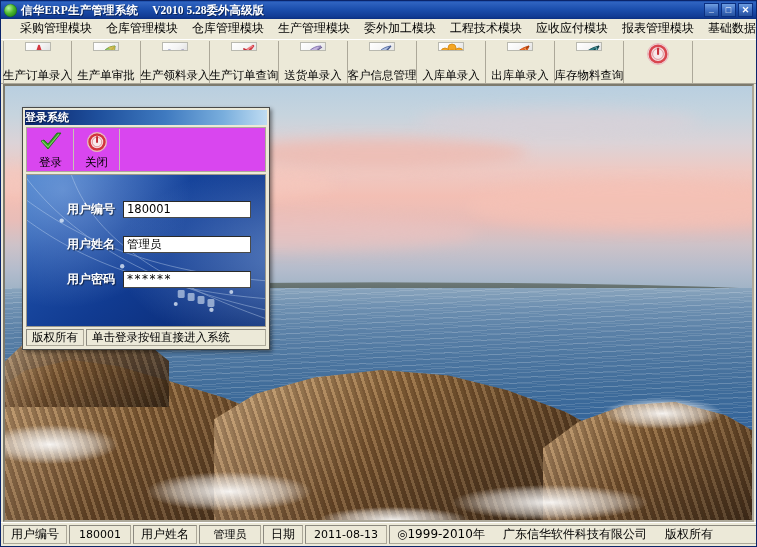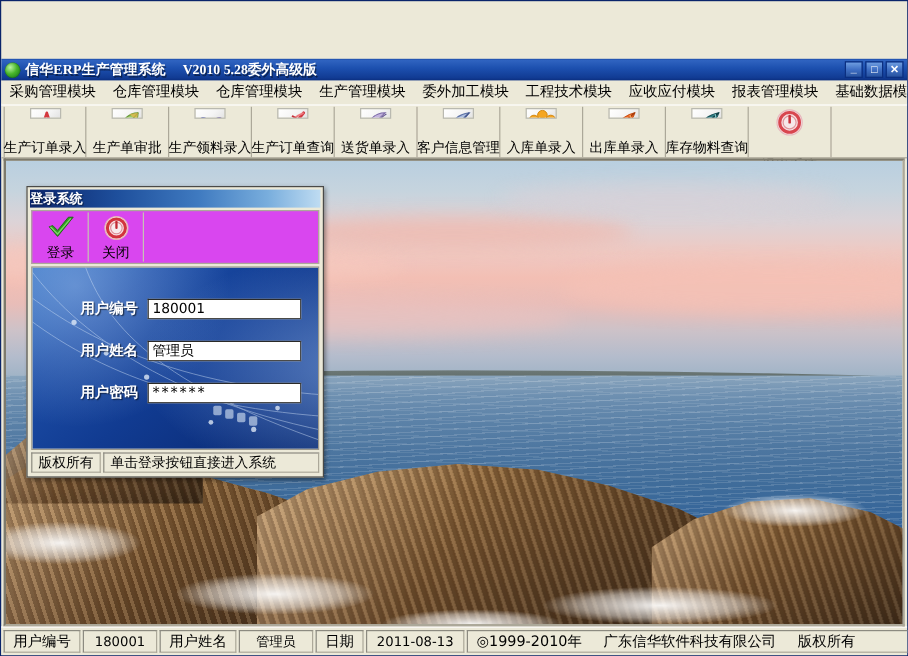--- a/index.html
+++ b/index.html
@@ -19,21 +19,20 @@
     overflow: hidden;
   }
 
   
   .titlebar {
     height: 18px; flex: 0 0 18px;
     background: linear-gradient(180deg,#1b4ca8 0%, #2f63c0 8%, #1c4fae 45%, #113b93 88%, #0b2f80 100%);
     display: flex; align-items: center;
     padding: 0 2px 0 3px;
     position: relative;
-    margin-top: 48px;
   }
   .title-icon {
     width: 13px; height: 13px; margin-right: 4px;
     border-radius: 50%;
     background: radial-gradient(circle at 35% 32%, #b9f3a2 0%, #49b62a 45%, #0d6a1b 100%);
     box-shadow: inset 0 0 1px #043a08;
     flex: 0 0 13px;
   }
   .title-text {
     color: #fff; font-size: 11.5px; font-weight: bold;
@@ -60,21 +59,21 @@
     font-family: "Liberation Sans", sans-serif;
     line-height: 1;
   }
   .win-btn.min { align-items: flex-end; padding-bottom: 2px; }
 
   
   .menubar {
     flex: 0 0 20px; height: 20px;
     background: #ece9d8;
     display: flex; align-items: center;
-    padding-left: 0;
+    padding-left: 12px;
     border-bottom: 1px solid #ece9d8;
   }
   .menu-item {
     font-size: 12px; color: #000; padding: 2px 7px;
     white-space: nowrap; cursor: default;
     font-family: "DejaVu Sans", "Liberation Sans", sans-serif;
   }
 
   
   .toolbar {

